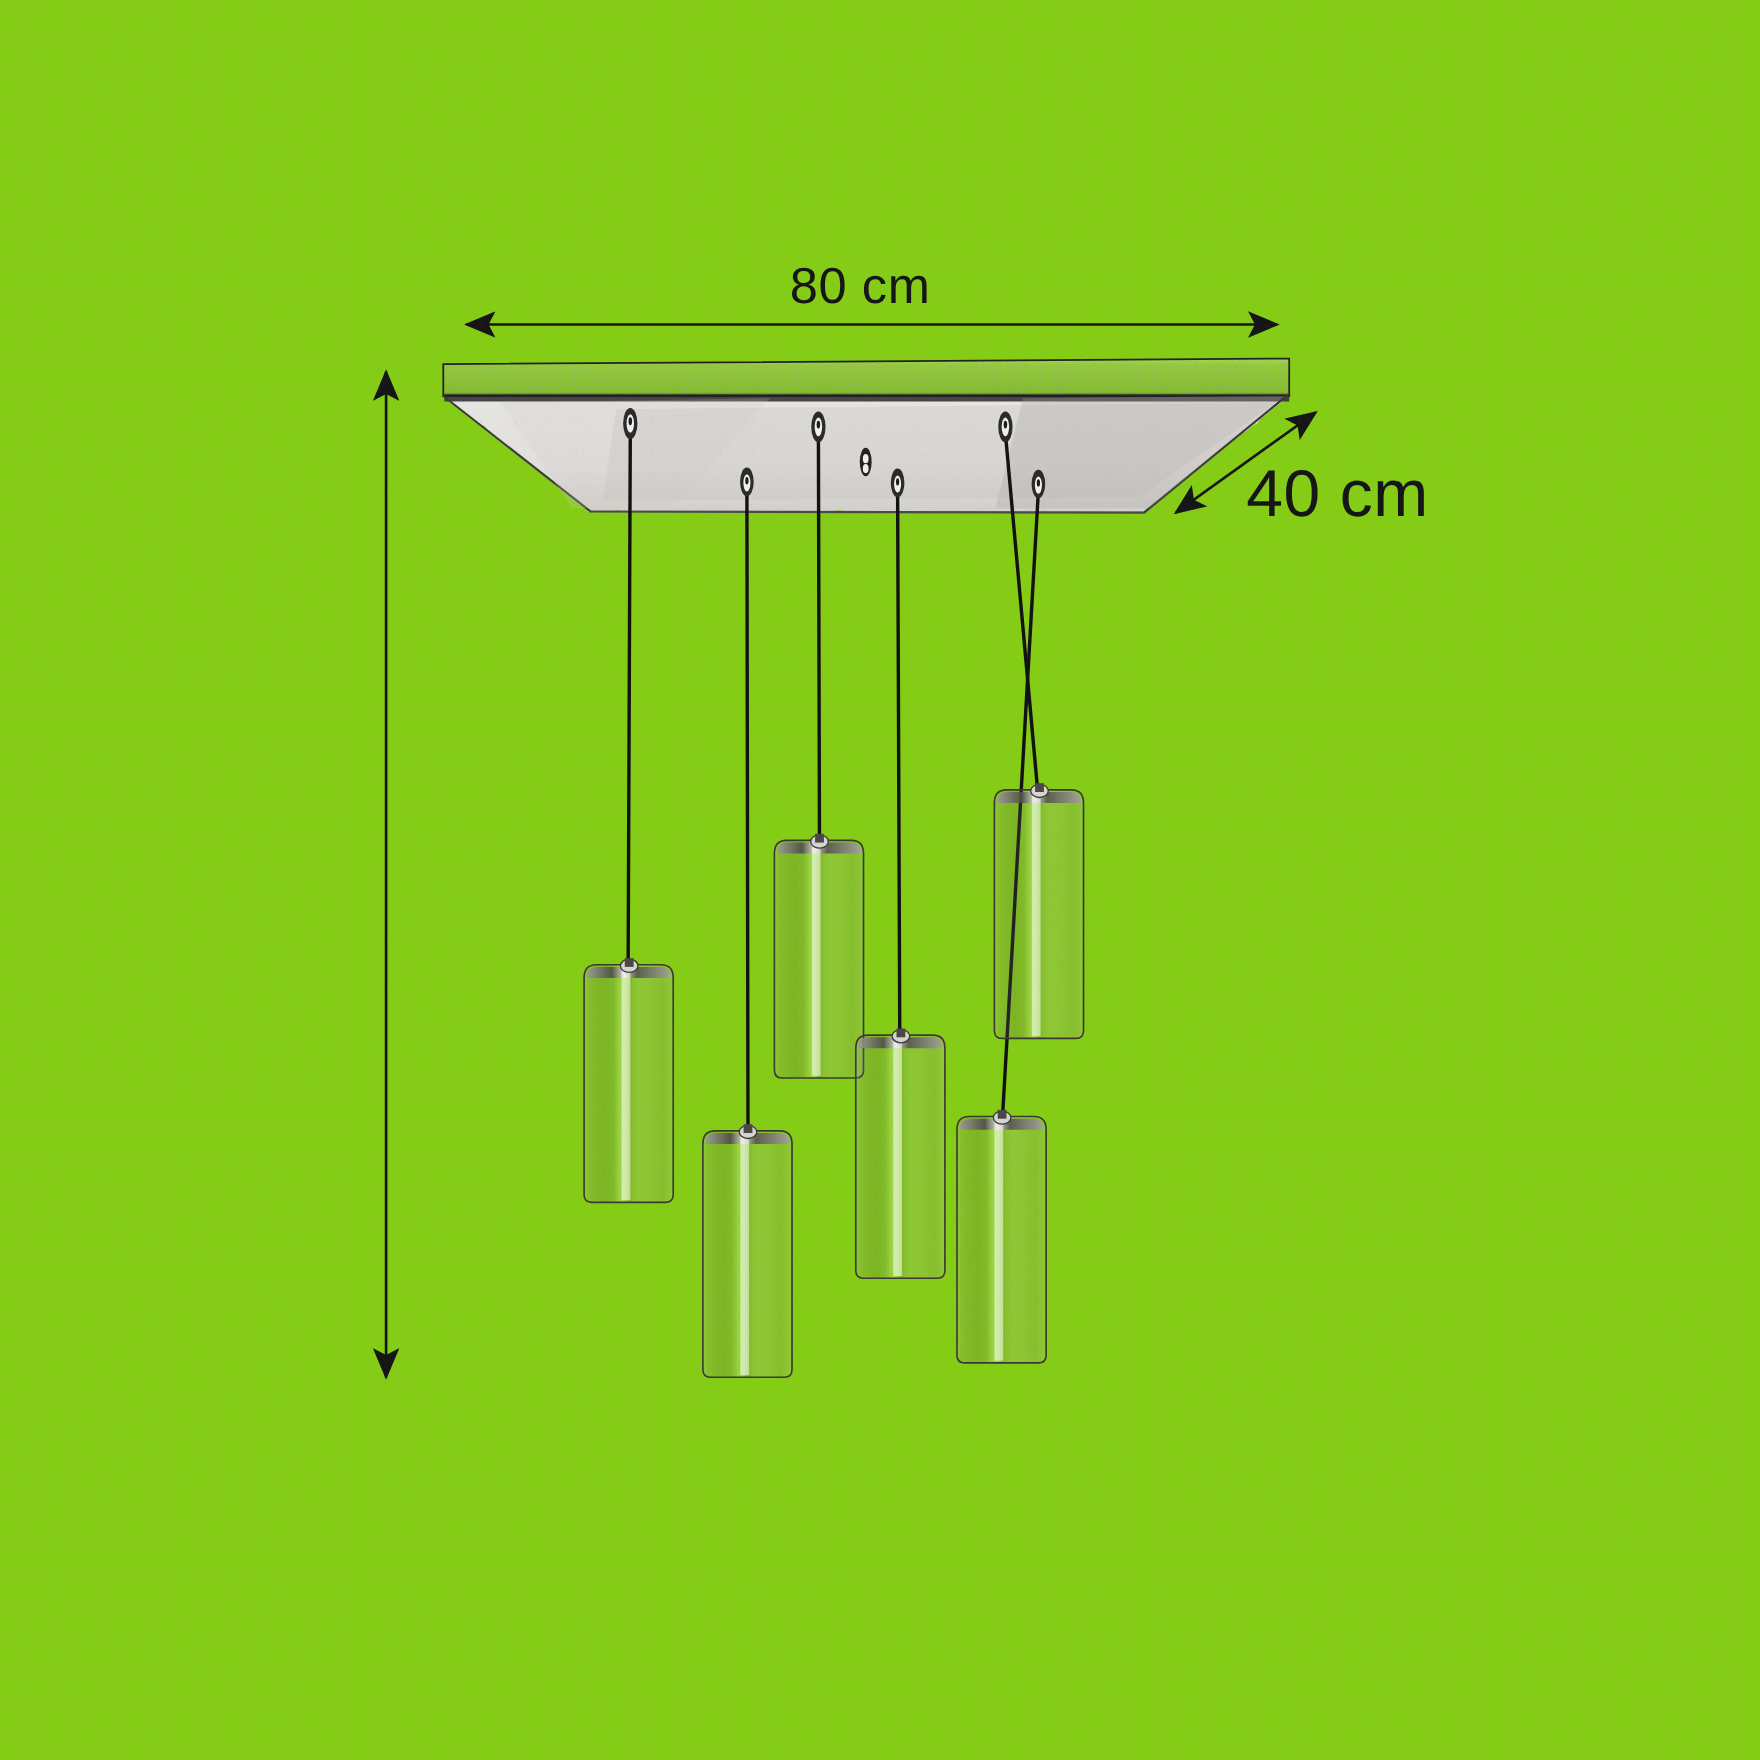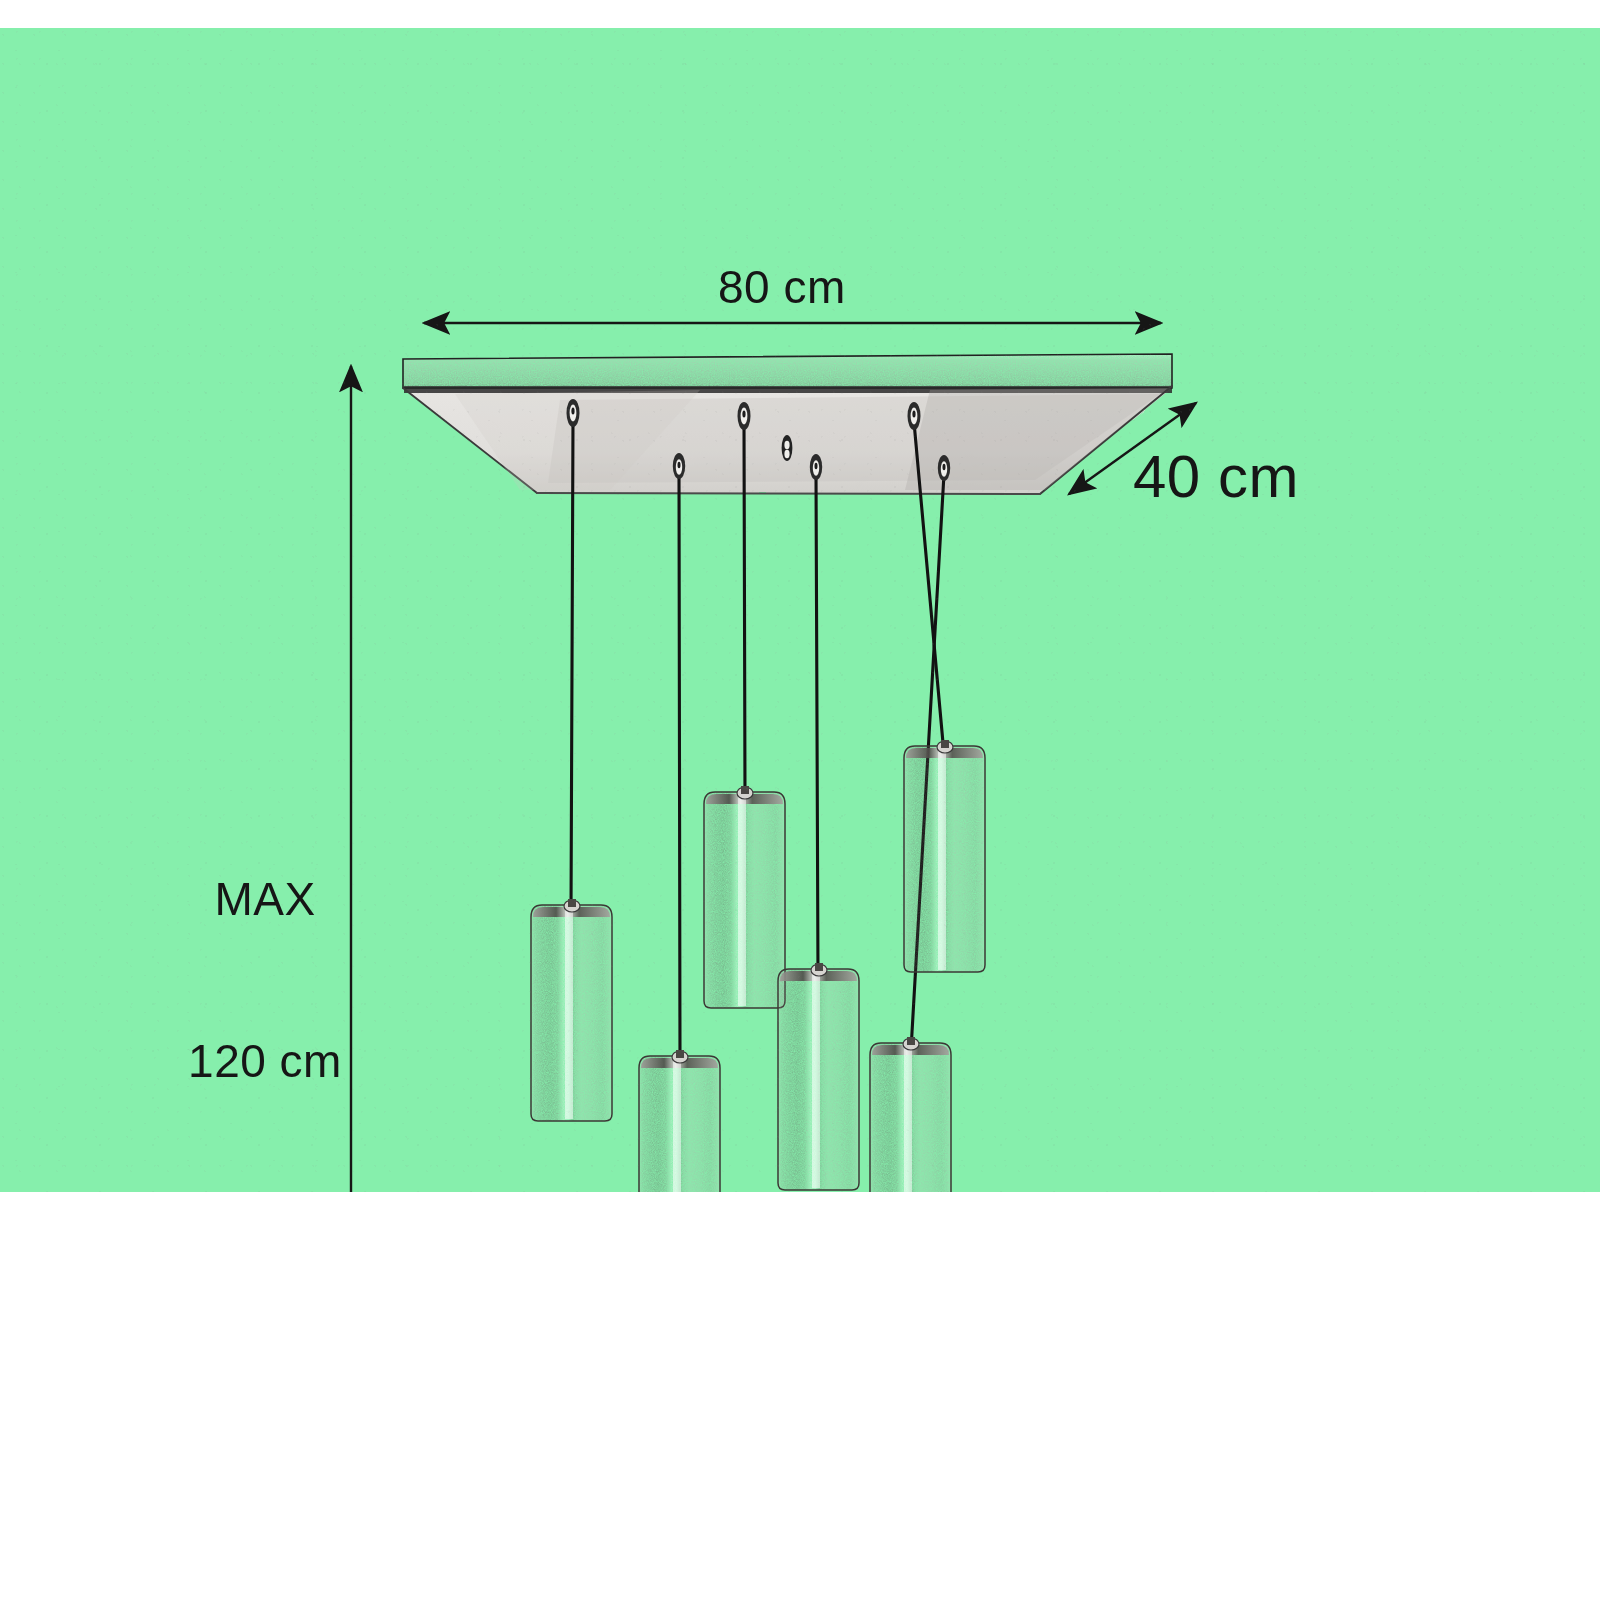--- a/index.html
+++ b/index.html
@@ -4,25 +4,24 @@
 <title>Pendant Lamp Dimension Drawing</title>
 <style>
   html, body {
     margin: 0;
     padding: 0;
     background: #ffffff;
   }
   #stage {
     position: relative;
     width: 1600px;
-    height: 1164px;
-    background: #86efac;
+    height: 1600px;
+    background: #84cc16;
     overflow: hidden;
     font-family: "Liberation Sans", sans-serif;
-    margin-top: 28px;
   }
   
   #grain {
     position: absolute;
     inset: 0;
     pointer-events: none;
     opacity: .55;
     background-image:
       radial-gradient(circle at 11% 23%, rgba(140,140,140,.16) 0 1px, transparent 1px),
       radial-gradient(circle at 37% 61%, rgba(130,130,130,.13) 0 1px, transparent 1px),
@@ -288,18 +287,14 @@
       <line x1="1196" y1="375" x2="1069" y2="466" marker-start="url(#arrowStart)" marker-end="url(#arrowEnd)"></line>
     </g>
   </svg>
 
   <div id="grain"></div>
 
   <div class="dim-label" id="label-width">80 cm</div>
 
   <div class="dim-label" id="label-depth">40 cm</div>
 
-  <div class="dim-label" id="label-height">
-    <div>MAX</div>
-    <div>120 cm</div>
-  </div>
 
 </div>
 
 </body></html>

